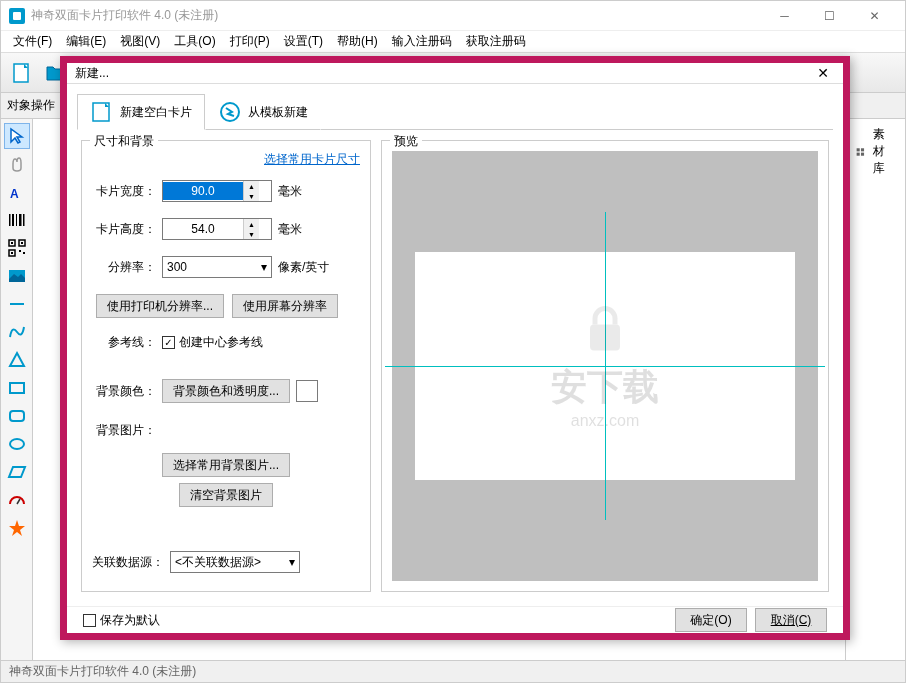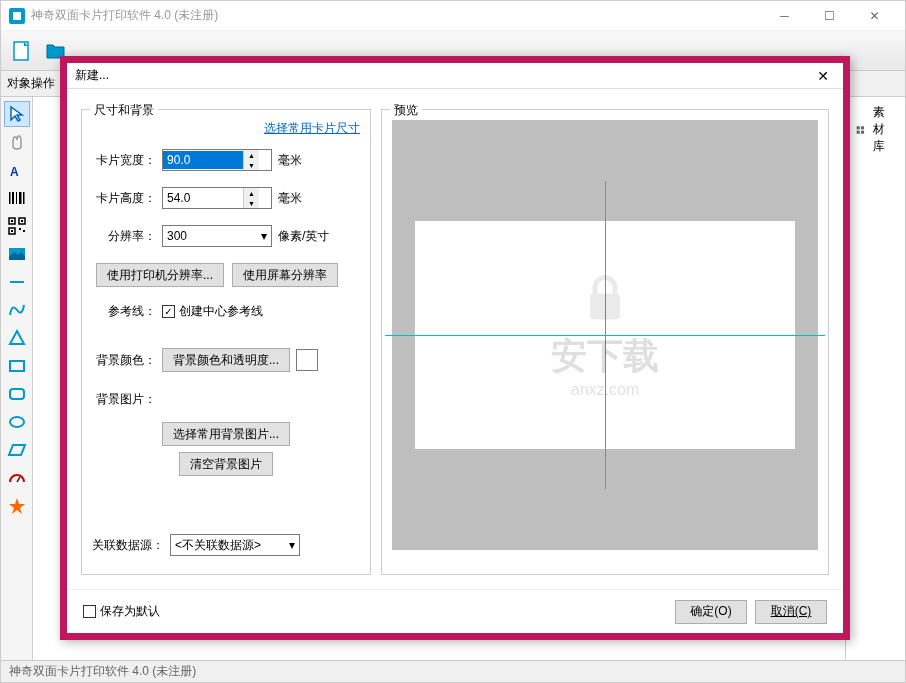--- a/index.html
+++ b/index.html
@@ -53,21 +53,21 @@
 .fieldset-legend { position: absolute; top: -8px; left: 8px; background: #fff; padding: 0 4px; }
 .left-fieldset { width: 290px; display: flex; flex-direction: column; }
 .right-fieldset { flex: 1; text-decoration: underline; }
 
 .form-row { display: flex; align-items: center; margin: 8px 0; gap: 6px; }
 .form-label { width: 64px; text-align: right; }
 .link { color: #0066cc; text-decoration: underline; cursor: pointer; }
 .link-row { text-align: right; margin-bottom: 4px; }
 
 .num-input { display: flex; align-items: center; border: 1px solid #7a7a7a; height: 22px; width: 110px; }
-.num-input input { border: none; outline: none; width: 80px; text-align: left; padding: 0 4px; height: 18px; }
+.num-input input { border: none; outline: none; width: 80px; text-align: center; padding: 0 4px; height: 18px; }
 .num-input input.selected { background: #0078d7; color: #fff; }
 .spinner { display: flex; flex-direction: column; width: 16px; border-left: 1px solid #ccc; }
 .spin-btn { height: 10px; font-size: 7px; display: flex; align-items: center; justify-content: center; cursor: pointer; background: #f0f0f0; }
 
 .select { border: 1px solid #7a7a7a; height: 22px; width: 110px; display: flex; align-items: center; padding: 0 4px; background: #fff; position: relative; }
 .select::after { content: "▾"; position: absolute; right: 4px; }
 
 .btn { border: 1px solid #adadad; background: #e1e1e1; padding: 3px 10px; cursor: pointer; height: 24px; display: inline-flex; align-items: center; }
 
 .checkbox-row { display: flex; align-items: center; gap: 4px; }
@@ -95,20 +95,31 @@
   <div class="titlebar">
     <div class="titlebar-icon"></div>
     <div class="titlebar-text">神奇双面卡片打印软件 4.0 (未注册)</div>
     <div class="window-controls">
       <div class="win-btn">─</div>
       <div class="win-btn">☐</div>
       <div class="win-btn close">✕</div>
     </div>
   </div>
 
+  <div class="menubar">
+    <div class="menu-item">文件(F)</div>
+    <div class="menu-item">编辑(E)</div>
+    <div class="menu-item">视图(V)</div>
+    <div class="menu-item">工具(O)</div>
+    <div class="menu-item">打印(P)</div>
+    <div class="menu-item">设置(T)</div>
+    <div class="menu-item">帮助(H)</div>
+    <div class="menu-item">输入注册码</div>
+    <div class="menu-item">获取注册码</div>
+  </div>
 
   <div class="toolbar-bg">
     <div class="tb-btn">
       <svg viewBox="0 0 24 24">
           <rect x="4" y="3" width="14" height="18" fill="#fff" stroke="#0099cc" stroke-width="1.5"></rect>
           <path d="M14 3 L18 7 L14 7 Z" fill="#0099cc"></path>
         </svg>
     </div>
     <div class="tb-btn">
       <svg viewBox="0 0 24 24">
@@ -230,20 +241,41 @@
     <span>神奇双面卡片打印软件 4.0 (未注册)</span>
   </div>
 </div>
 
 <div class="dialog">
   <div class="dlg-title">
     <span class="dlg-title-text">新建...</span>
     <div class="dlg-close">✕</div>
   </div>
   <div class="dlg-body">
+    <div class="tabs">
+      <div class="tab active">
+        <div class="tab-icon">
+            <svg width="24" height="24" viewBox="0 0 24 24">
+              <rect x="3" y="3" width="16" height="18" fill="#fff" stroke="#0099cc" stroke-width="1.5"></rect>
+              <path d="M15 3 L19 7 L15 7 Z" fill="#0099cc"></path>
+            </svg>
+          </div>
+        <span>新建空白卡片</span>
+      </div>
+      <div class="tab">
+        <div class="tab-icon">
+            <svg width="24" height="24" viewBox="0 0 24 24">
+              <circle cx="12" cy="12" r="9" fill="none" stroke="#0099cc" stroke-width="2"></circle>
+              <path d="M8 8 L14 12 L10 14 L16 16" fill="none" stroke="#0099cc" stroke-width="2"></path>
+            </svg>
+          </div>
+        <span>从模板新建</span>
+      </div>
+      <div class="tabs-filler"></div>
+    </div>
 
     <div class="tab-content">
       <div class="fieldset left-fieldset">
         <div class="fieldset-legend">尺寸和背景</div>
 
         <div class="link-row"><span class="link">选择常用卡片尺寸</span></div>
 
         <div class="form-row">
           <span class="form-label">卡片宽度：</span>
           <div class="num-input">

